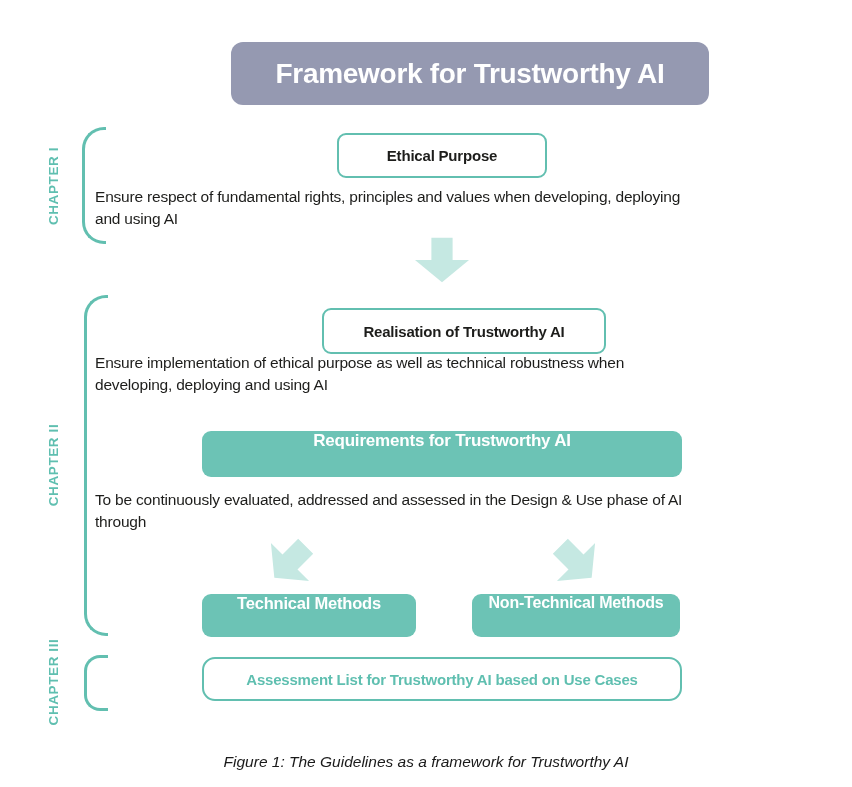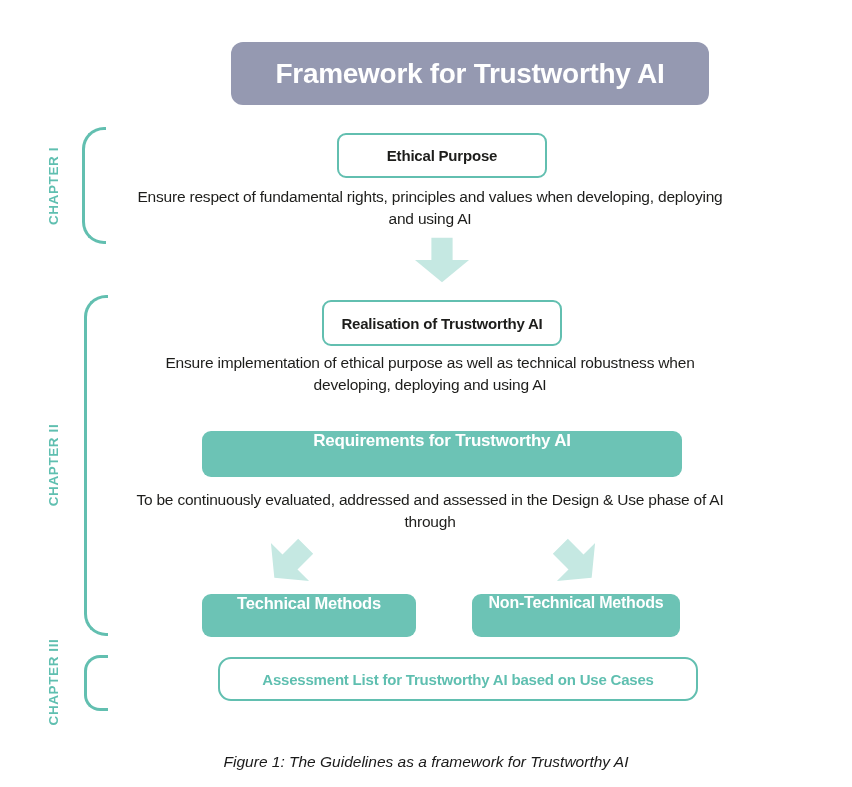--- a/index.html
+++ b/index.html
@@ -60,39 +60,38 @@
     display: flex; align-items: center; justify-content: center;
     font-weight: bold;
     font-size: 15px;
     color: #1d1d1b;
     letter-spacing: -0.2px;
     box-sizing: border-box;
   }
   .outline-box.teal-text {
     color: #5fbfb0;
     border-radius: 13px;
-    margin-left: 16px;
   }
   
   .solid-box {
     position: absolute;
     background: #6cc3b5;
     border-radius: 9px;
     display: flex; justify-content: center;
     color: #ffffff;
     font-weight: bold;
     font-size: 17px;
     letter-spacing: -0.2px;
   }
   
   .para {
     position: absolute;
-    left: 84px;
+    left: 95px;
     width: 692px;
-    text-align: center;
+    text-align: left;
     color: #1d1d1b;
     font-size: 15.5px;
     line-height: 1.4;
     letter-spacing: -0.2px;
     white-space: pre-line;
   }
   
   .arrow {
     position: absolute;
     width: 54px; height: 46px;
@@ -134,21 +133,21 @@
   </div>
   <div class="para" style="top:186px;">Ensure respect of fundamental rights, principles and values when developing, deploying
 and using AI</div>
 
   <div class="arrow" style="left:415px; top:237px;">
     <svg viewBox="0 0 56 46" xmlns="http://www.w3.org/2000/svg">
       <path d="M17 0 H39 V23 H56 L28 46 L0 23 H17 Z" fill="#c5e8e2"></path>
     </svg>
   </div>
 
-  <div class="outline-box" style="left:322px; top:300px; width:240px; height:46px;text-align:center;">
+  <div class="outline-box" style="left:322px; top:308px; width:284px; height:46px;text-align:center;">
     <span>Realisation of Trustworthy AI</span>
   </div>
   <div class="para" style="top:352px;">Ensure implementation of ethical purpose as well as technical robustness when
 developing, deploying and using AI</div>
 
   <div class="solid-box" style="left:202px; top:431px; width:480px; height:46px;">
     <span>Requirements for Trustworthy AI</span>
   </div>
   <div class="para" style="top:489px;">To be continuously evaluated, addressed and assessed in the Design &amp; Use phase of AI
 through</div>

